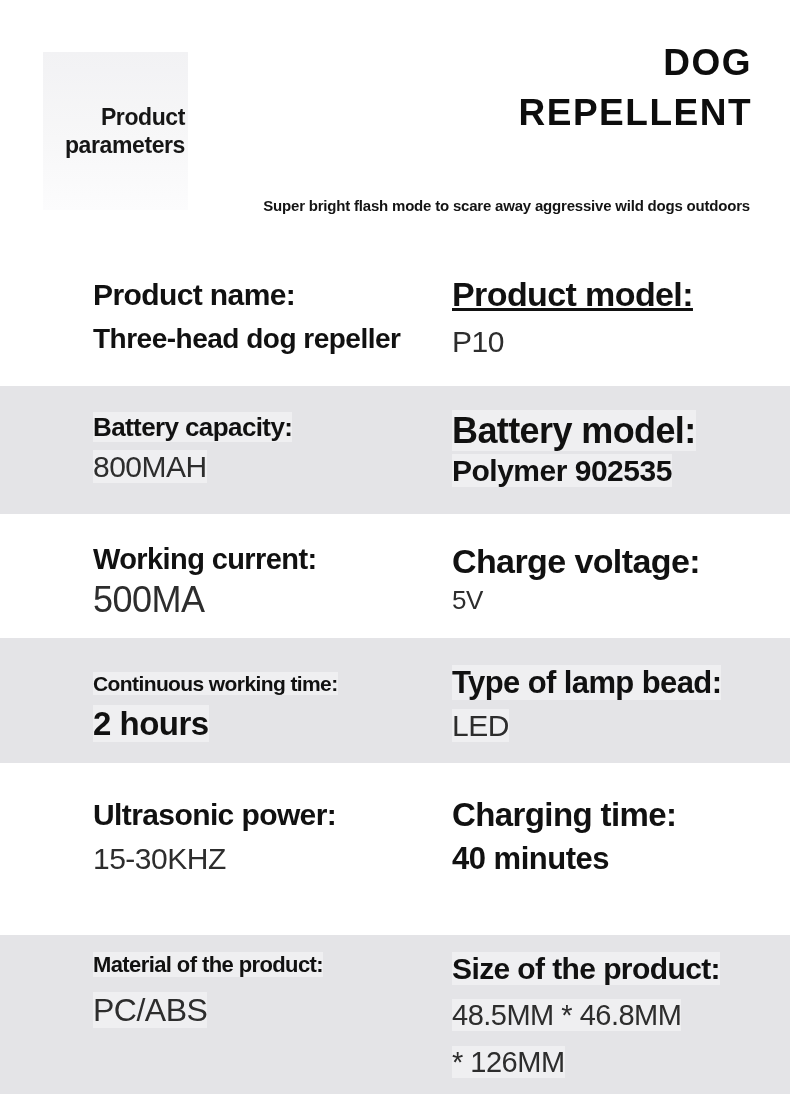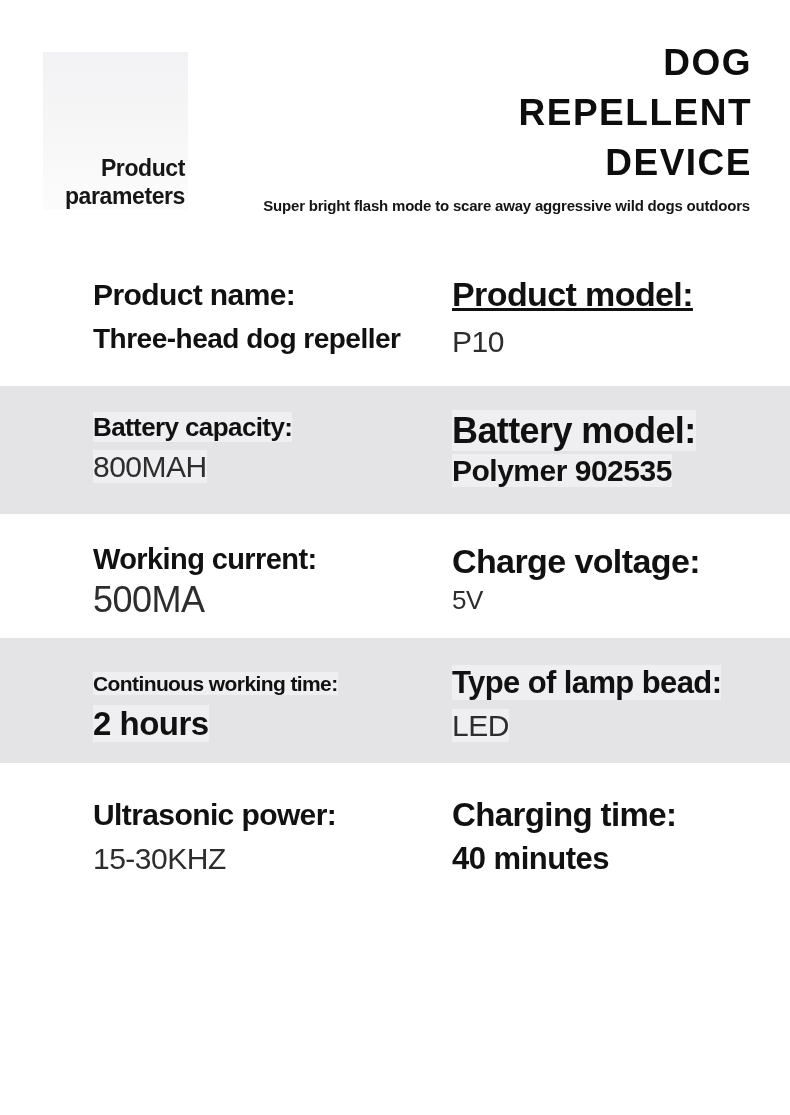--- a/index.html
+++ b/index.html
@@ -17,21 +17,21 @@
     overflow:hidden;
   }
 
   
   .badge{
     position:absolute;
     left:43px; top:52px;
     width:145px; height:158px;
     background:linear-gradient(180deg,#f2f2f4 0%,#f7f7f8 55%,#fcfcfd 100%);
     display:flex;
-    align-items:flex-end;
+    align-items:center;
     justify-content:flex-end;
   }
   .badge-text{
     text-align:right;
     font-weight:700;
     font-size:23px;
     line-height:28px;
     letter-spacing:-0.4px;
     color:#161616;
     padding-right:3px;
@@ -126,21 +126,20 @@
   <div class="badge">
     <div class="badge-text">
       <span>Product</span><br>
       <span>parameters</span>
     </div>
   </div>
 
   <div class="main-title">
     <span>DOG</span><br>
     <span>REPELLENT</span><br>
-    <span>DEVICE</span>
   </div>
 
   <div class="tagline">Super bright flash mode to scare away aggressive wild dogs outdoors</div>
 
   <div class="row row1">
     <div class="cell left">
       <span class="lbl"><span>Product name:</span></span>
       <span class="val bold"><span>Three-head dog repeller</span></span>
     </div>
     <div class="cell right">
@@ -186,14 +185,24 @@
     <div class="cell left">
       <span class="lbl"><span>Ultrasonic power:</span></span>
       <span class="val"><span>15-30KHZ</span></span>
     </div>
     <div class="cell right">
       <span class="lbl"><span>Charging time:</span></span>
       <span class="val bold"><span>40 minutes</span></span>
     </div>
   </div>
 
+  <div class="row alt row6">
+    <div class="cell left">
+      <span class="lbl"><span>Material of the product:</span></span>
+      <span class="val"><span>PC/ABS</span></span>
+    </div>
+    <div class="cell right">
+      <span class="lbl"><span>Size of the product:</span></span>
+      <span class="val"><span>48.5MM * 46.8MM</span><br><span>* 126MM</span></span>
+    </div>
+  </div>
 
 </div>
 
 </body></html>

